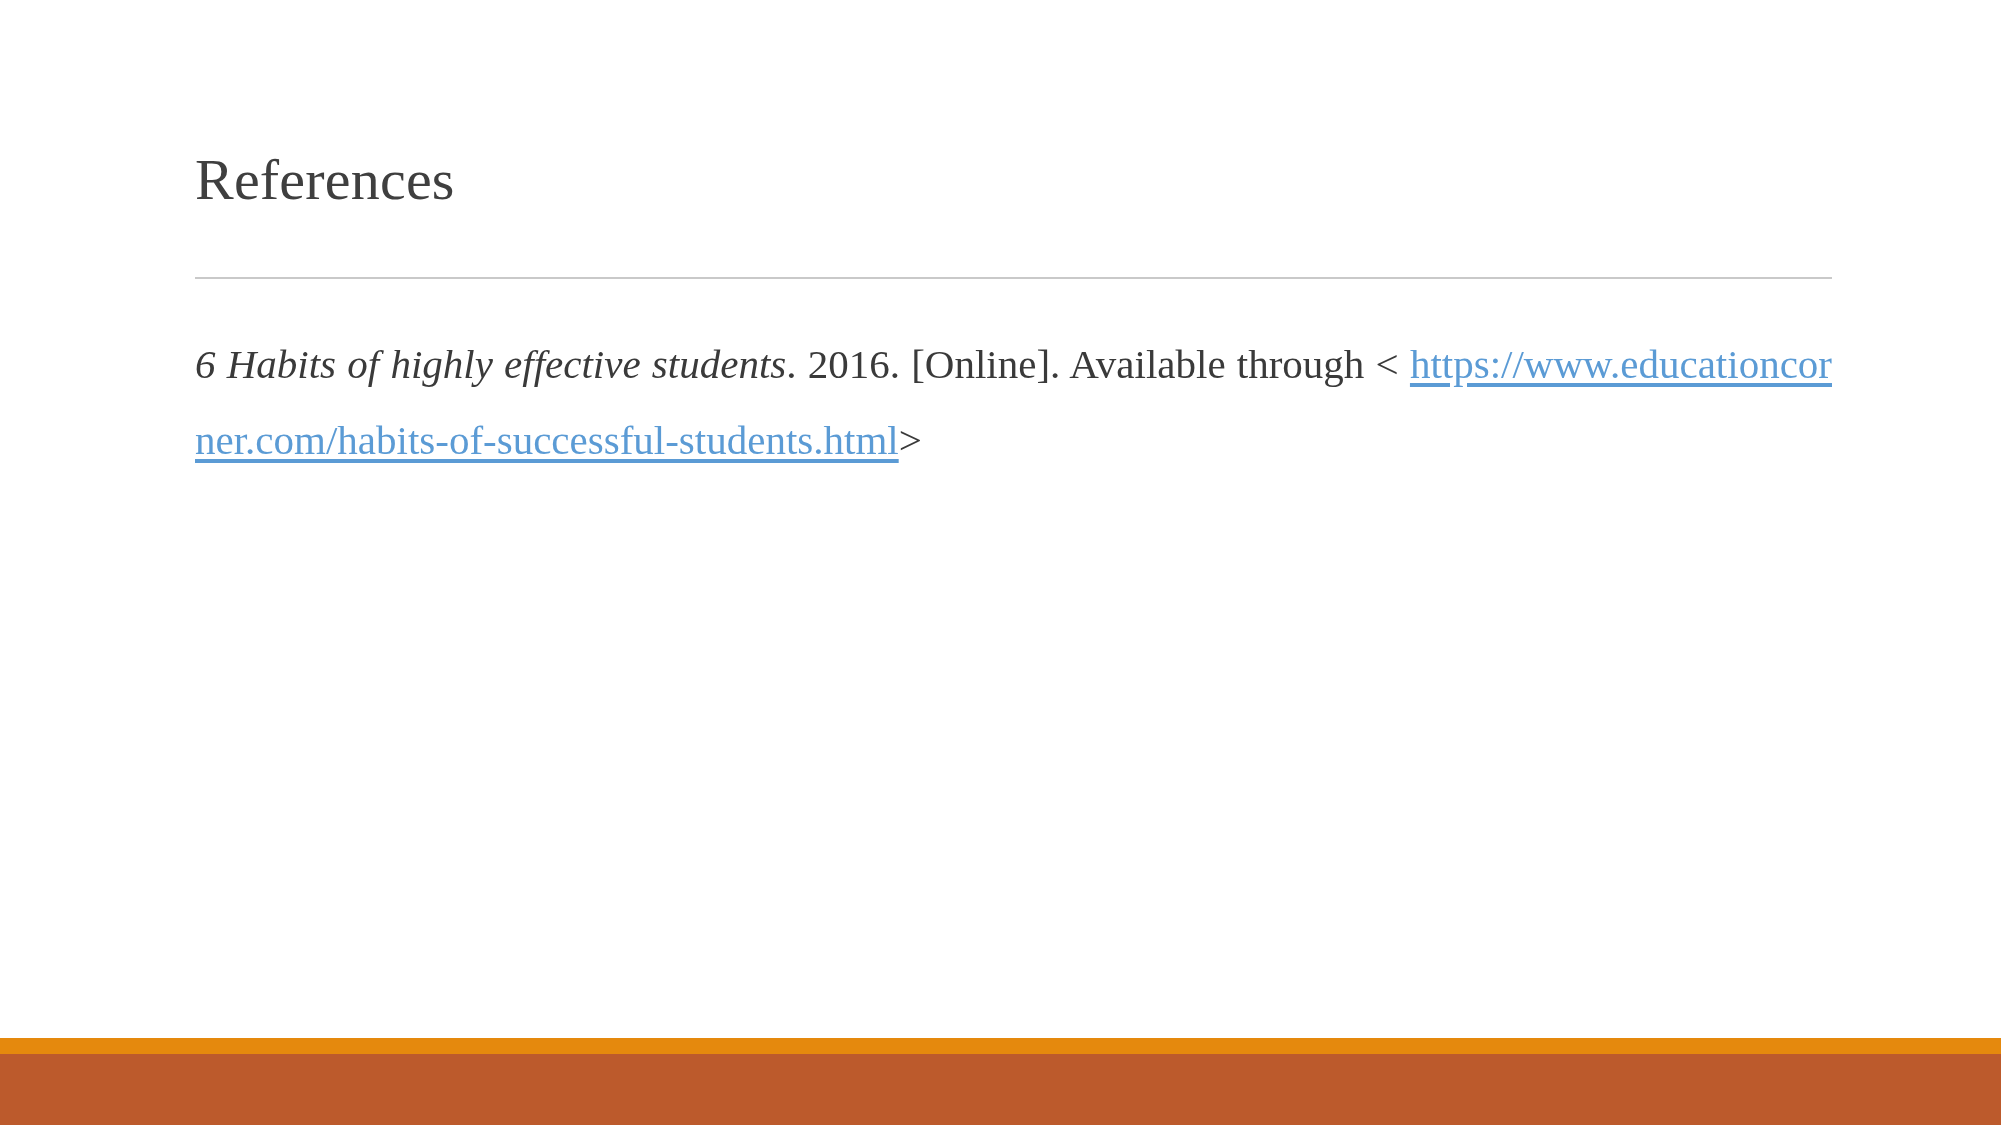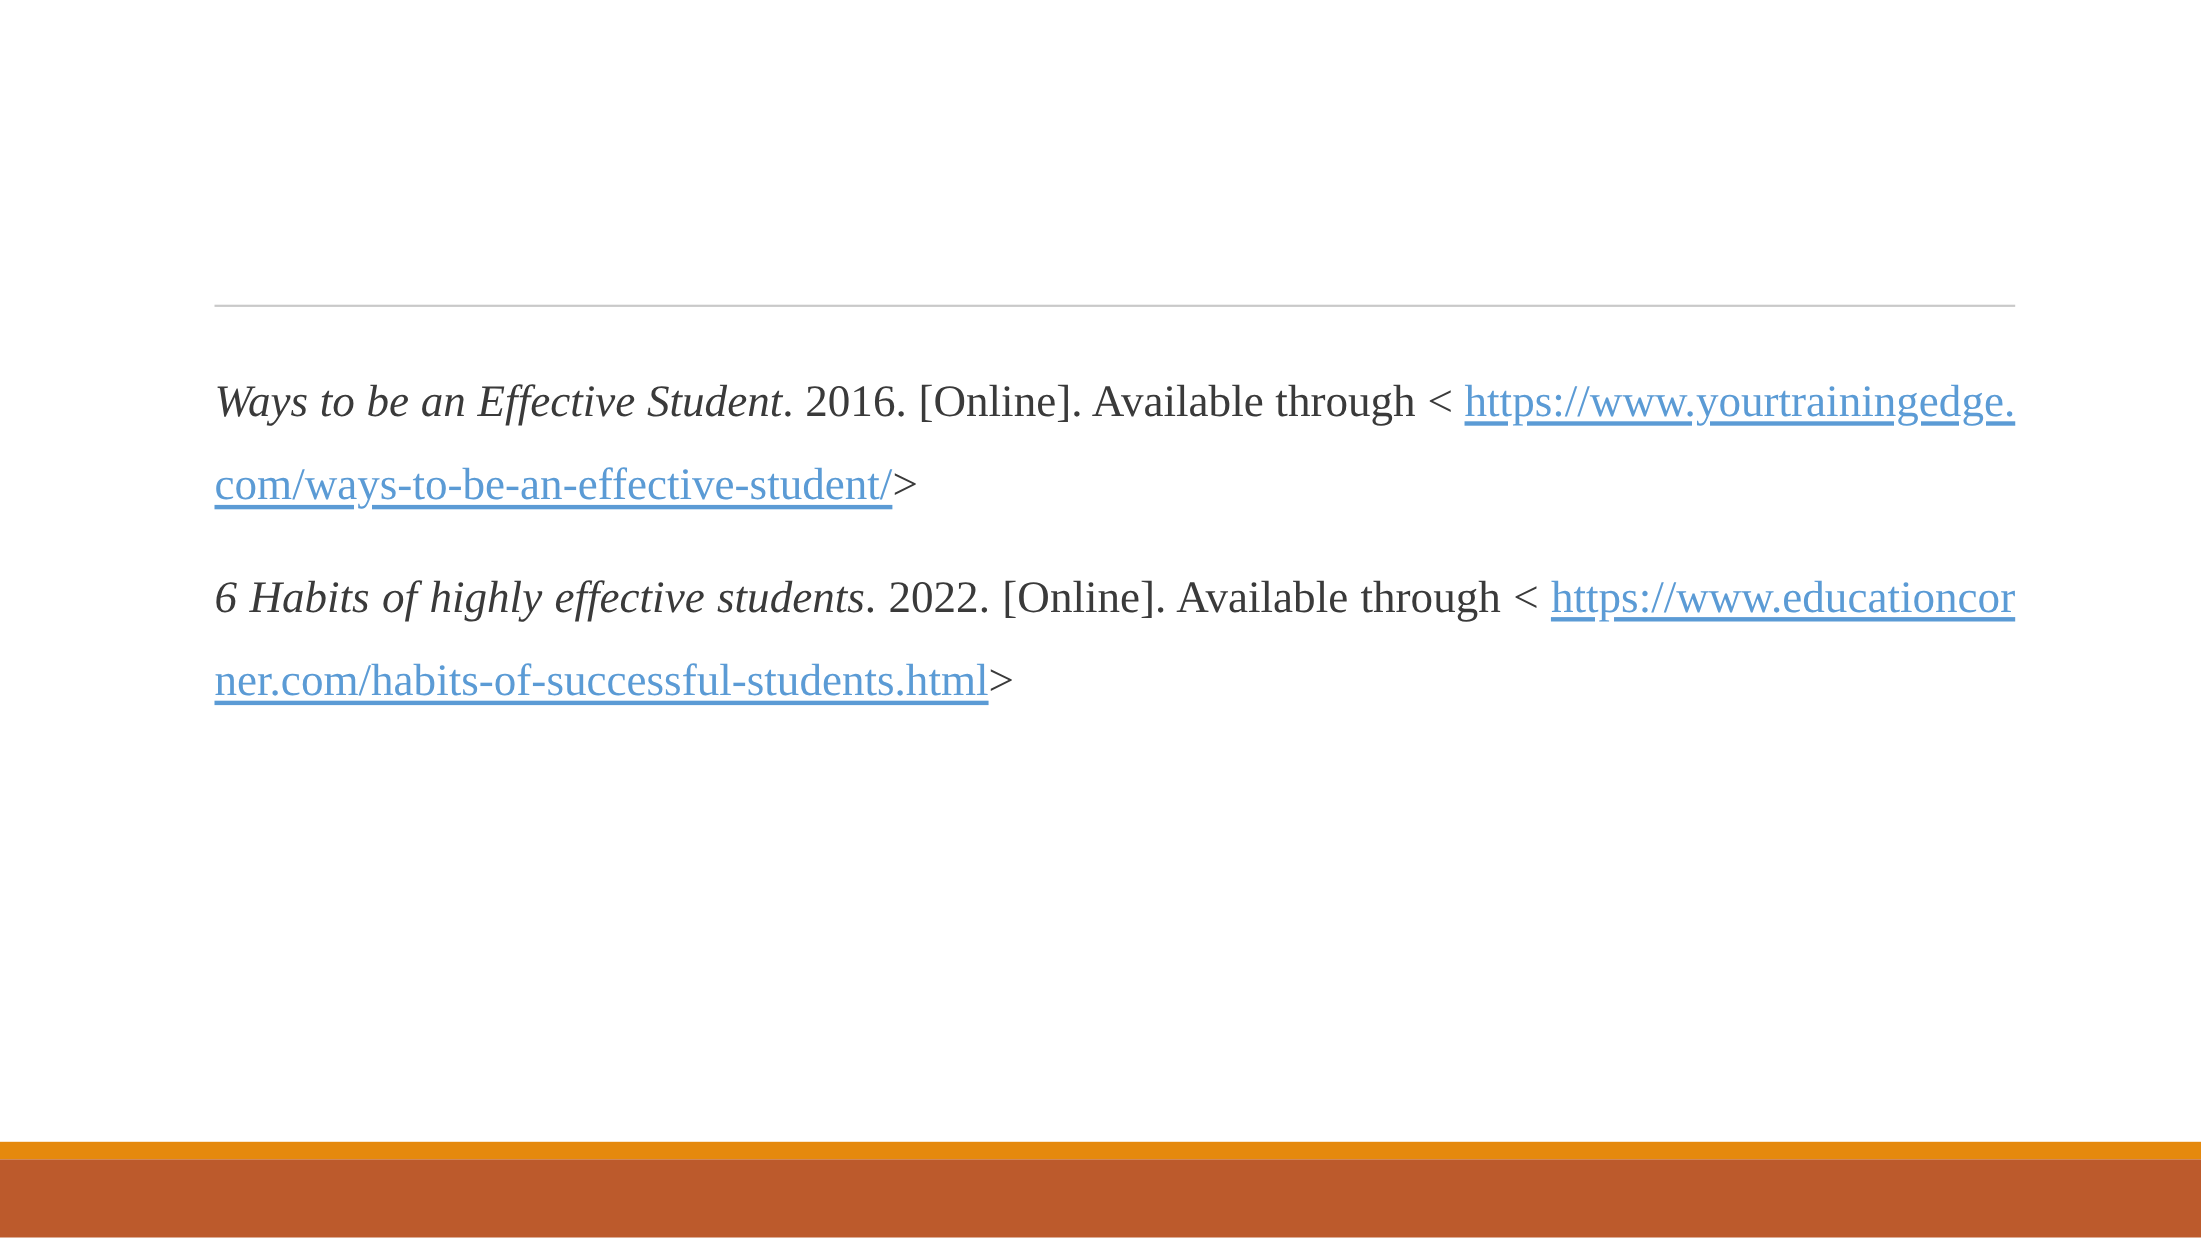--- a/index.html
+++ b/index.html
@@ -106,34 +106,29 @@
     width: 2001px;
     height: 71px;
     background: #bc5a2c;
   }
 </style>
 </head>
 <body>
 
 <div class="slide">
 
+  <div class="slide-title">References</div>
 
   <hr class="title-divider">
 
   <div class="references-body">
 
-    <p class="reference-entry"><span class="ref-title">Ways to be an Effective Student</span><span class="ref-meta">.</span>
-      <span class="ref-meta">2016.</span>
-      <span class="ref-meta">[Online].</span>
-      <span class="ref-meta">Available through</span>
-      <span class="bracket">&lt;</span>
-      <a class="ref-link">https://www.yourtrainingedge.com/ways-to-be-an-effective-student/</a><span class="bracket">&gt;</span></p>
 
     <p class="reference-entry"><span class="ref-title">6 Habits of highly effective students</span><span class="ref-meta">.</span>
-      <span class="ref-meta">2022.</span>
+      <span class="ref-meta">2016.</span>
       <span class="ref-meta">[Online].</span>
       <span class="ref-meta">Available through</span>
       <span class="bracket">&lt;</span>
       <a class="ref-link">https://www.educationcorner.com/habits-of-successful-students.html</a><span class="bracket">&gt;</span></p>
 
   </div>
 
   <div class="bar-orange"></div>
   <div class="bar-terracotta"></div>
 

